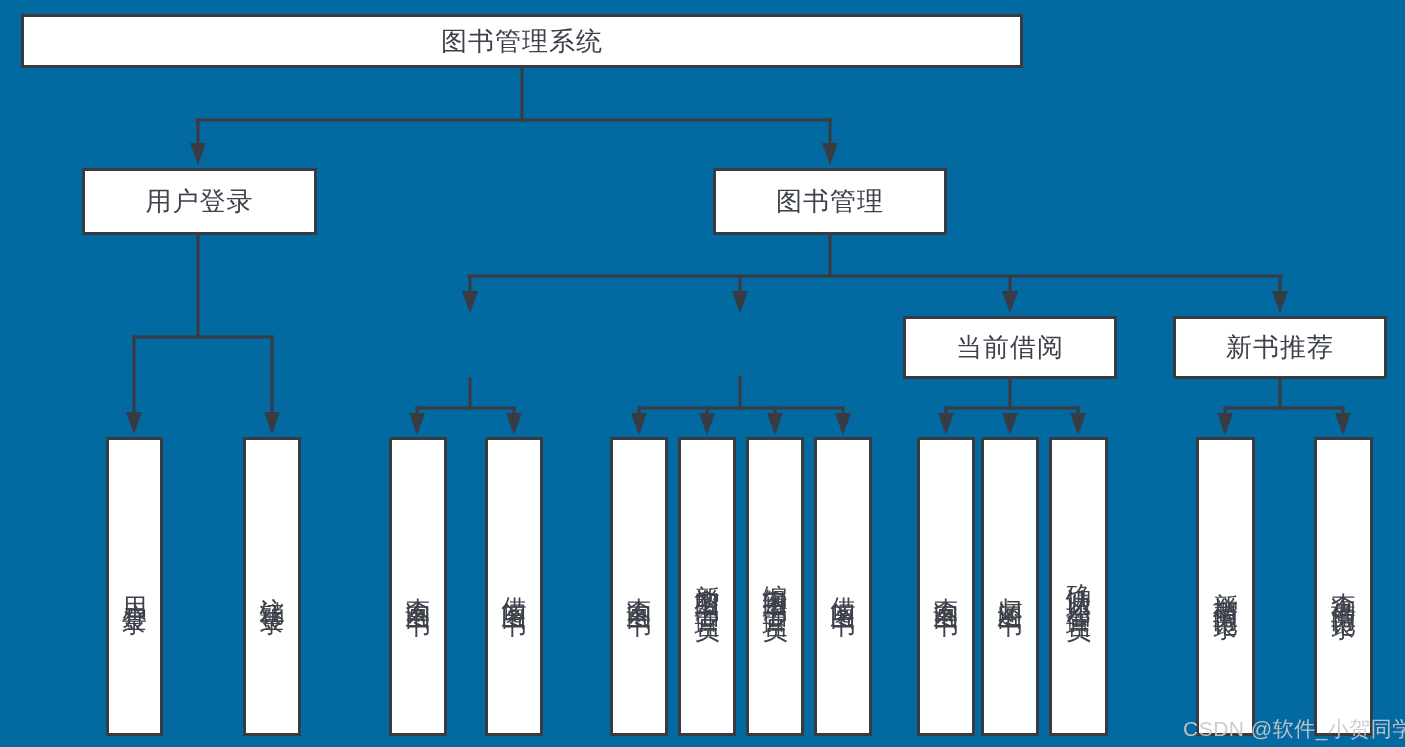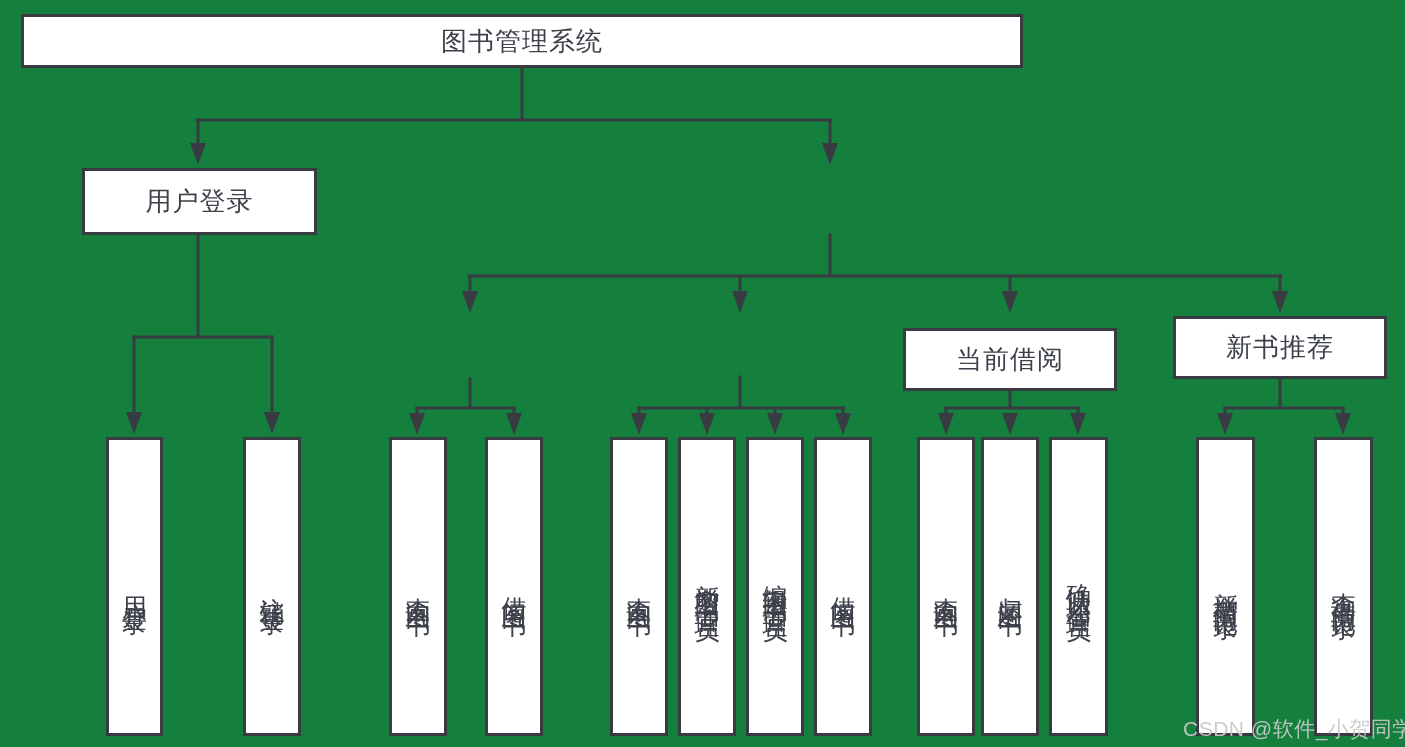--- a/index.html
+++ b/index.html
@@ -1,20 +1,20 @@
 <!DOCTYPE html>
 <html><head>
 <meta charset="utf-8">
 <style>
   html, body { margin: 0; padding: 0; background: #ffffff; }
   .canvas {
     position: relative;
     width: 1405px;
     height: 747px;
-    background: #15803d;
+    background: #0369a1;
     font-family: "Liberation Sans", sans-serif;
     overflow: hidden;
   }
   .connectors {
     position: absolute;
     left: 0; top: 0;
     width: 1405px; height: 747px;
     z-index: 1;
   }
   .node {
@@ -126,22 +126,25 @@
     </g>
   </svg>
 
   <div class="node h" style="left:21px;top:14px;width:1002px;height:54px">
     <span>图书管理系统</span>
   </div>
 
   <div class="node h" style="left:82px;top:168px;width:235px;height:67px">
     <span>用户登录</span>
   </div>
+  <div class="node h" style="left:713px;top:168px;width:234px;height:67px">
+    <span>图书管理</span>
+  </div>
 
-  <div class="node h" style="left:903px;top:328px;width:214px;height:63px">
+  <div class="node h" style="left:903px;top:316px;width:214px;height:63px">
     <span>当前借阅</span>
   </div>
   <div class="node h" style="left:1173px;top:316px;width:214px;height:63px">
     <span>新书推荐</span>
   </div>
 
   <div class="node v" style="left:106px;top:437px;width:57px;height:299px">
     <span>用户登录</span>
   </div>
   <div class="node v" style="left:243px;top:437px;width:58px;height:299px">

